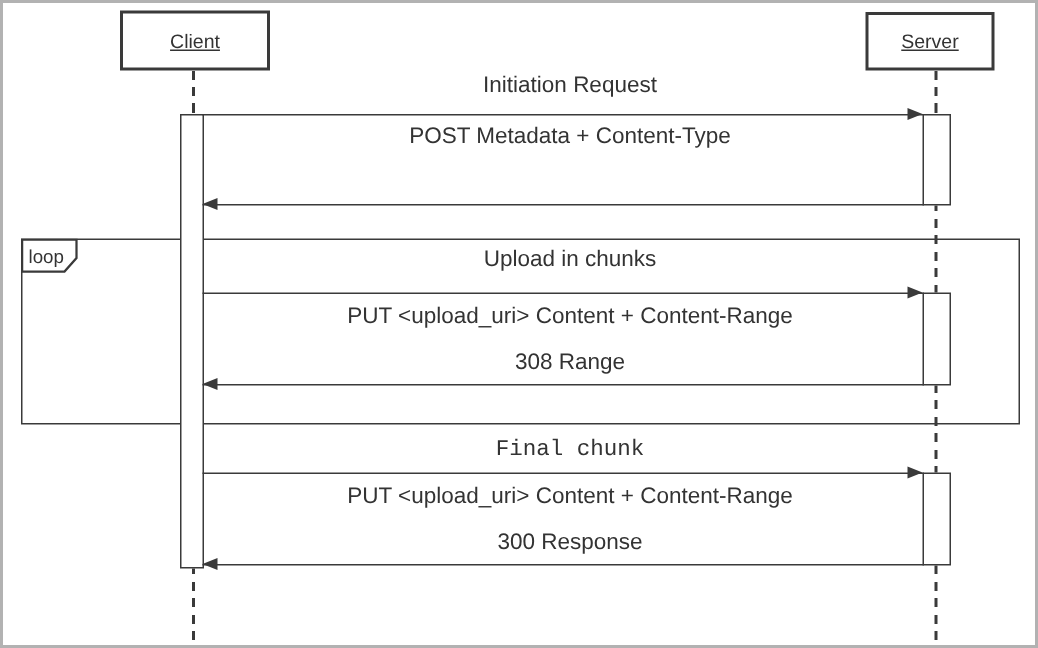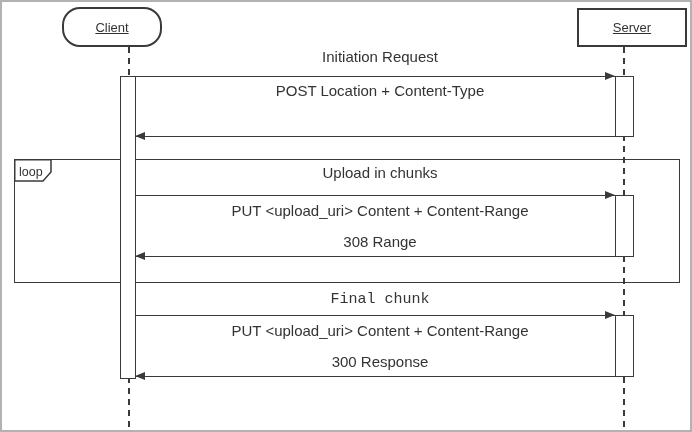--- a/index.html
+++ b/index.html
@@ -87,42 +87,42 @@
   .loop-tab text { font-family: "Liberation Sans", sans-serif; font-size: 12.5px; fill: var(--text); }
 </style>
 </head>
 <body>
 
 <div id="canvas">
 
   <div class="lifeline" style="left:126px; top:45px; height:381px;"></div>
   <div class="lifeline" style="left:621px; top:45px; height:381px;"></div>
 
-  <div class="actor" style="left:60px; top:5px; width:100px; height:40px;border-radius:18px;">
+  <div class="actor" style="left:78px; top:5px; width:100px; height:40px;">
     <span class="actor-name">Client</span>
   </div>
-  <div class="actor" style="left:575px; top:6px; width:110px; height:39px;">
+  <div class="actor" style="left:575px; top:6px; width:86px; height:39px;">
     <span class="actor-name">Server</span>
   </div>
 
   <div class="loop-frame"></div>
   <svg class="loop-tab" width="42" height="24" viewBox="0 0 42 24">
     <path d="M0.75,0.75 H37 V13 L29,22 H0.75 Z"></path>
     <text x="5" y="16.5">loop</text>
   </svg>
 
   <div class="activation" style="left:118px; top:74px; width:16px; height:303px;"></div>
   <div class="activation" style="left:613px; top:74px; width:19px; height:61px;"></div>
   <div class="activation" style="left:613px; top:193px; width:19px; height:62px;"></div>
   <div class="activation" style="left:613px; top:313px; width:19px; height:62px;"></div>
 
   <div class="lbl" style="top:48px;">Initiation Request</div>
   <div class="msg-line" style="left:133px; top:74px; width:481px;"></div>
   <div class="arrow-r" style="left:603px; top:70px;"></div>
-  <div class="lbl" style="top:82px;">POST Location + Content-Type</div>
+  <div class="lbl" style="top:82px;">POST Metadata + Content-Type</div>
   <div class="msg-line" style="left:133px; top:134px; width:481px;"></div>
   <div class="arrow-l" style="left:133px; top:130px;"></div>
 
   <div class="lbl" style="top:164px;">Upload in chunks</div>
   <div class="msg-line" style="left:133px; top:193px; width:481px;"></div>
   <div class="arrow-r" style="left:603px; top:189px;"></div>
   <div class="lbl" style="top:202px;">PUT &lt;upload_uri&gt; Content + Content-Range</div>
   <div class="lbl" style="top:233px;">308 Range</div>
   <div class="msg-line" style="left:133px; top:254px; width:481px;"></div>
   <div class="arrow-l" style="left:133px; top:250px;"></div>

